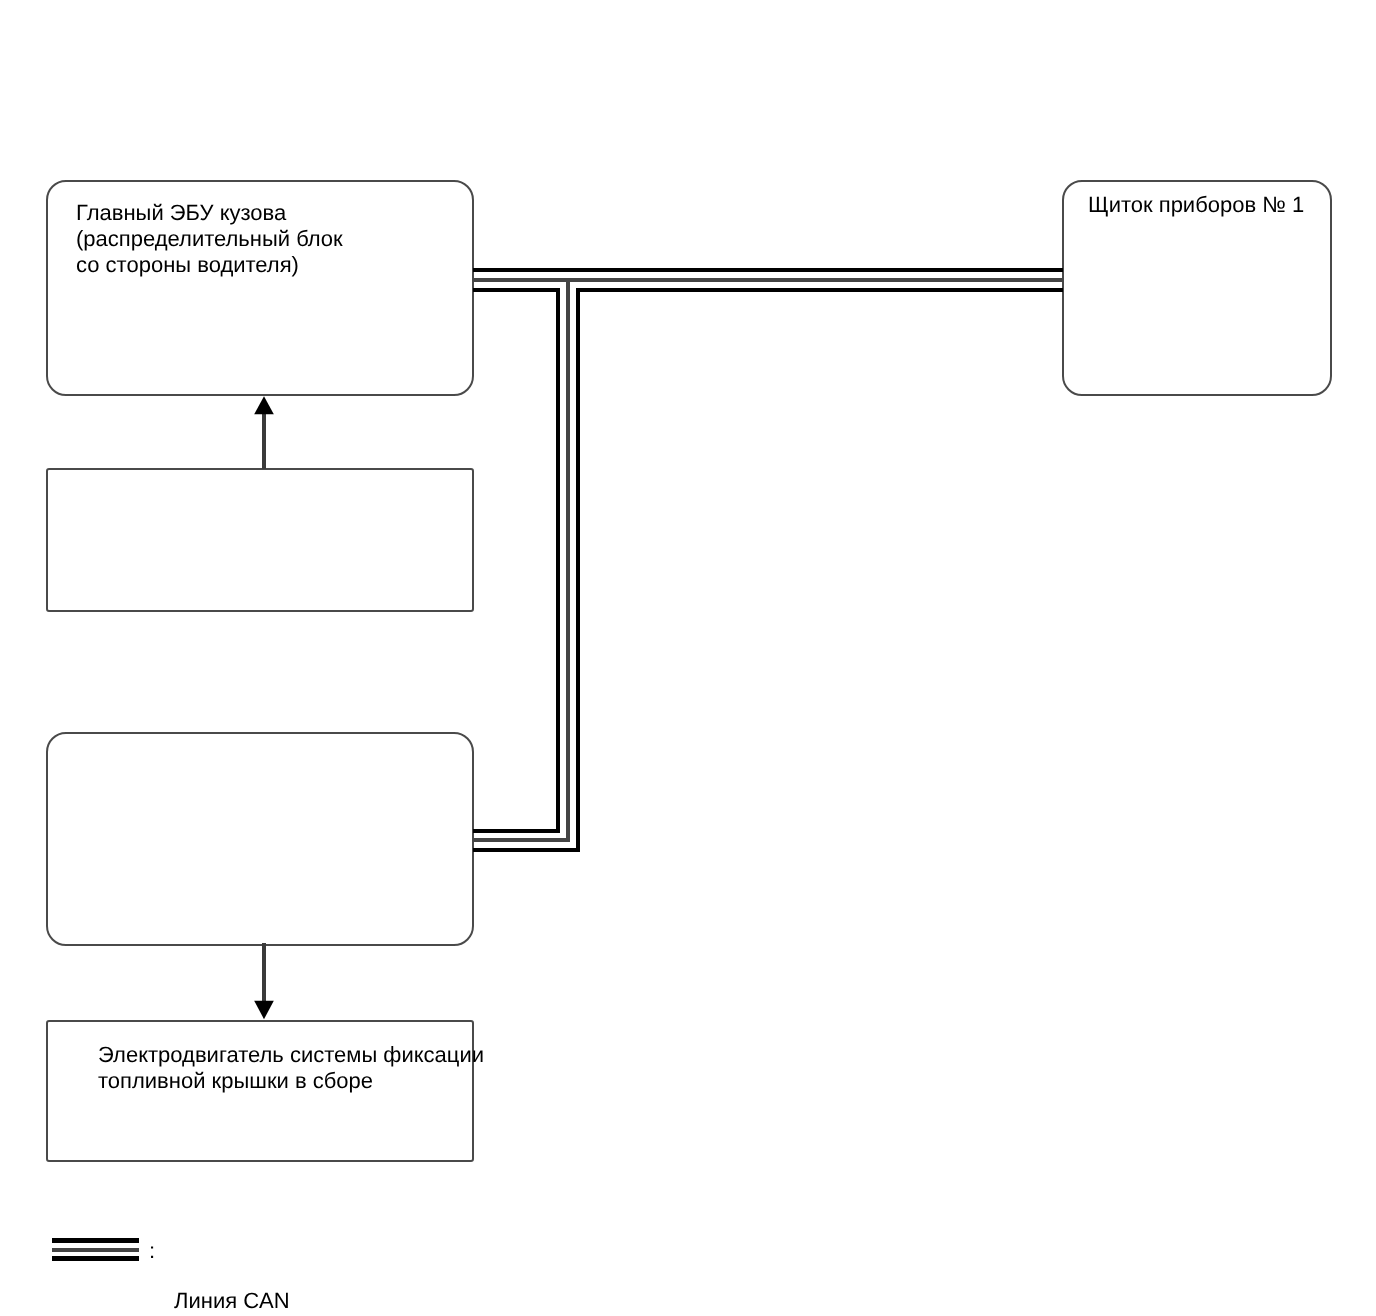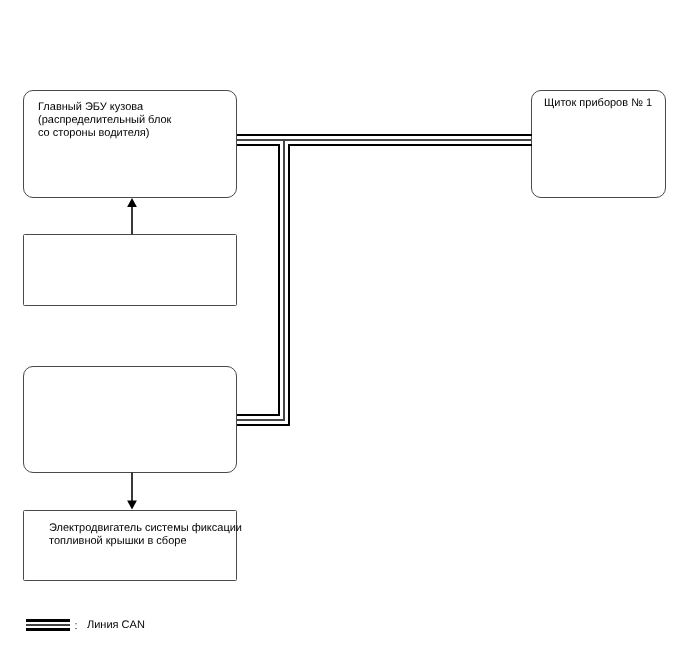--- a/index.html
+++ b/index.html
@@ -70,15 +70,15 @@
 
 
 
   <div class="blocktext" style="left:36px;top:521.6px;margin-left:13px;">Электродвигатель системы фиксации
 топливной крышки в сборе</div>
 
   <div class="blocktext" style="left:544px;top:96.8px;">Щиток приборов № 1</div>
 
   <div class="legend-text" style="left:74.5px;top:619.6px;">:</div>
 
-  <div class="legend-text" style="left:87px;top:619px;">Линия CAN</div>
+  <div class="legend-text" style="left:87px;top:645px;">Линия CAN</div>
 
 </div>
 
 </body></html>

